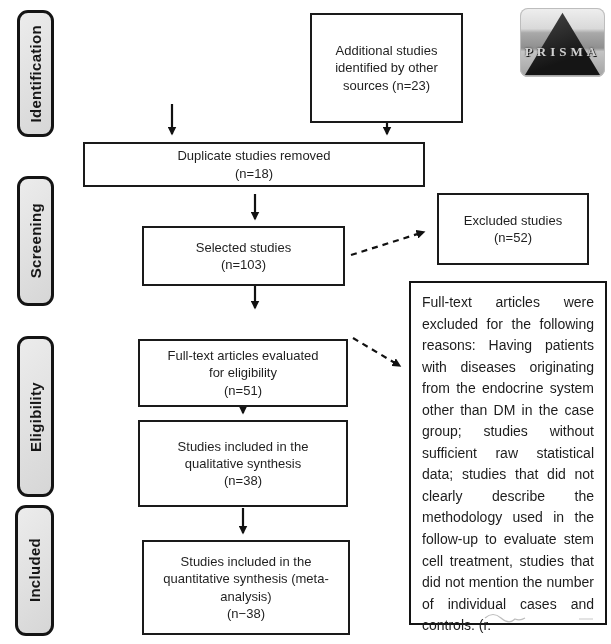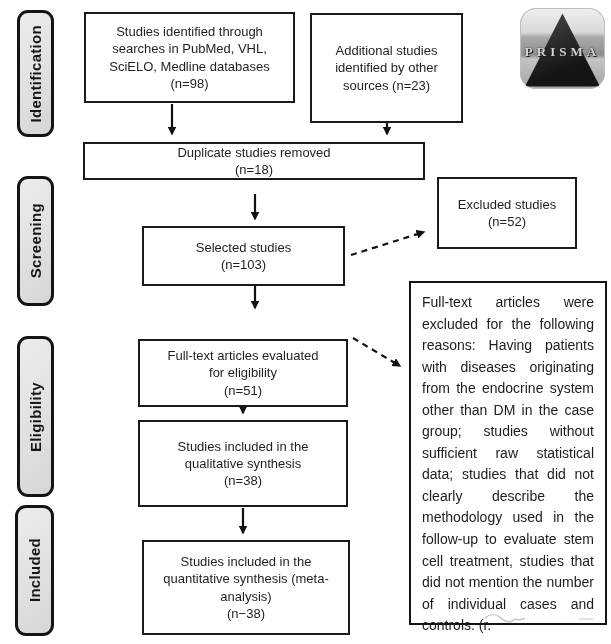--- a/index.html
+++ b/index.html
@@ -26,26 +26,26 @@
     justify-content: center;
     text-align: center;
     font-size: 13px;
     line-height: 1.33;
     color: #1f1f1f;
     white-space: pre-line;
     padding: 2px 6px;
   }
   #box-identified   { left: 84px;  top: 12px;  width: 211px; height: 91px; }
   #box-additional   { left: 310px; top: 13px;  width: 153px; height: 110px; }
-  #box-duplicate    { left: 83px;  top: 142px; width: 342px; height: 38px; }
+  #box-duplicate    { left: 83px;  top: 142px; width: 342px; height: 45px; }
   #box-selected     { left: 142px; top: 226px; width: 203px; height: 60px; }
   #box-fulltext     { left: 138px; top: 315px; width: 210px; height: 68px; margin-top: 24px; }
   #box-qualitative  { left: 138px; top: 420px; width: 210px; height: 87px; }
   #box-quantitative { left: 142px; top: 540px; width: 208px; height: 95px; }
-  #box-excluded     { left: 437px; top: 177px; width: 140px; height: 72px; }
+  #box-excluded     { left: 437px; top: 193px; width: 152px; height: 72px; }
 
   
   .reasons {
     position: absolute;
     left: 409px; top: 281px;
     width: 198px; height: 344px;
     box-sizing: border-box;
     background: #ffffff;
     border: 2px solid #141414;
     padding: 9px 11px 4px 11px;
@@ -83,22 +83,22 @@
   }
   #stage-identification { left: 17px; top: 10px;  width: 37px; height: 127px; }
   #stage-screening      { left: 17px; top: 176px; width: 37px; height: 130px; }
   #stage-eligibility    { left: 17px; top: 336px; width: 37px; height: 161px; }
   #stage-included       { left: 15px; top: 505px; width: 39px; height: 131px; }
 
   
   .prisma-logo {
     position: absolute;
     left: 520px; top: 8px;
-    width: 85px; height: 81px;
-    border-radius: 16px;
+    width: 85px; height: 69px;
+    border-radius: 8px;
     overflow: hidden;
     background: linear-gradient(180deg,
       #efefef 0%, #d9d9d9 30%,
       #a9a9a9 36%, #8f8f8f 58%,
       #c4c4c4 63%, #a3a3a3 100%);
     box-shadow: inset 0 0 0 1px #bdbdbd;
   }
   .prisma-triangle {
     position: absolute;
     left: 4%; top: 5%;
@@ -156,24 +156,20 @@
   <div class="stage" id="stage-screening">
     <span>Screening</span>
   </div>
   <div class="stage" id="stage-eligibility">
     <span>Eligibility</span>
   </div>
   <div class="stage" id="stage-included">
     <span>Included</span>
   </div>
 
-  <div class="flowbox" id="box-identified">Studies identified through
-searches in PubMed, VHL,
-SciELO, Medline databases
-(n=98)</div>
   <div class="flowbox" id="box-additional">Additional studies
 identified by other
 sources (n=23)</div>
   <div class="flowbox" id="box-duplicate">Duplicate studies removed
 (n=18)</div>
   <div class="flowbox" id="box-selected">Selected studies
 (n=103)</div>
   <div class="flowbox" id="box-excluded">Excluded studies
 (n=52)</div>
   <div class="flowbox" id="box-fulltext">Full-text articles evaluated

